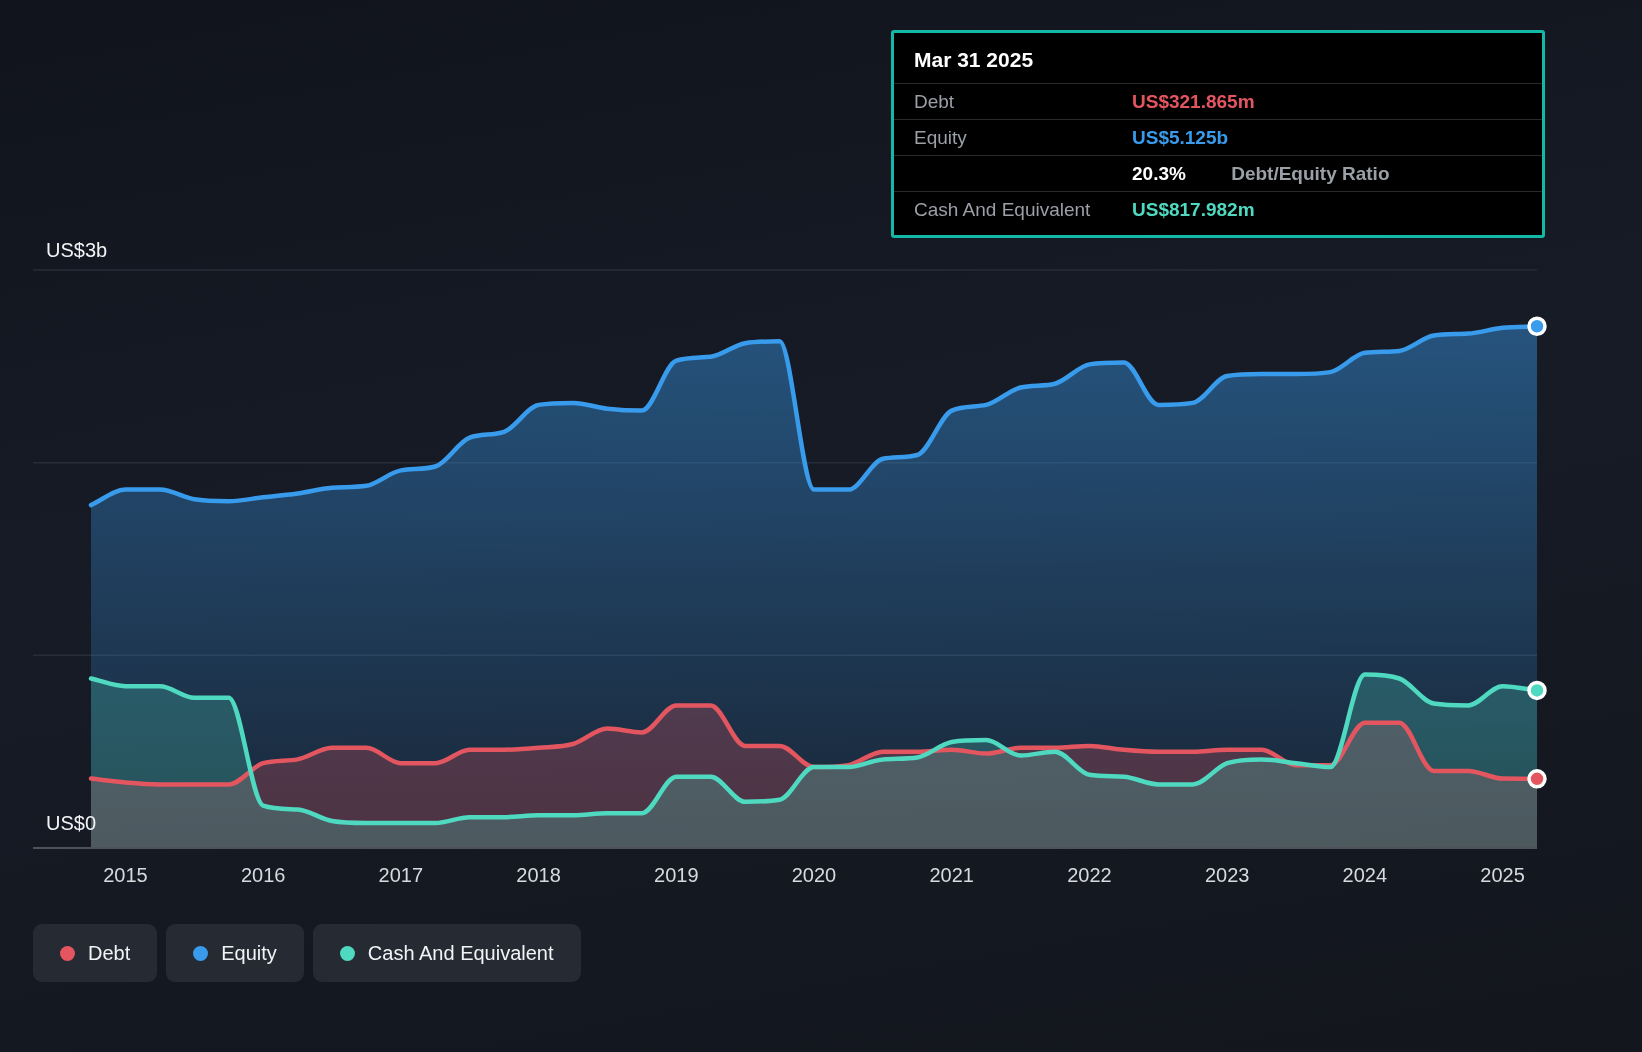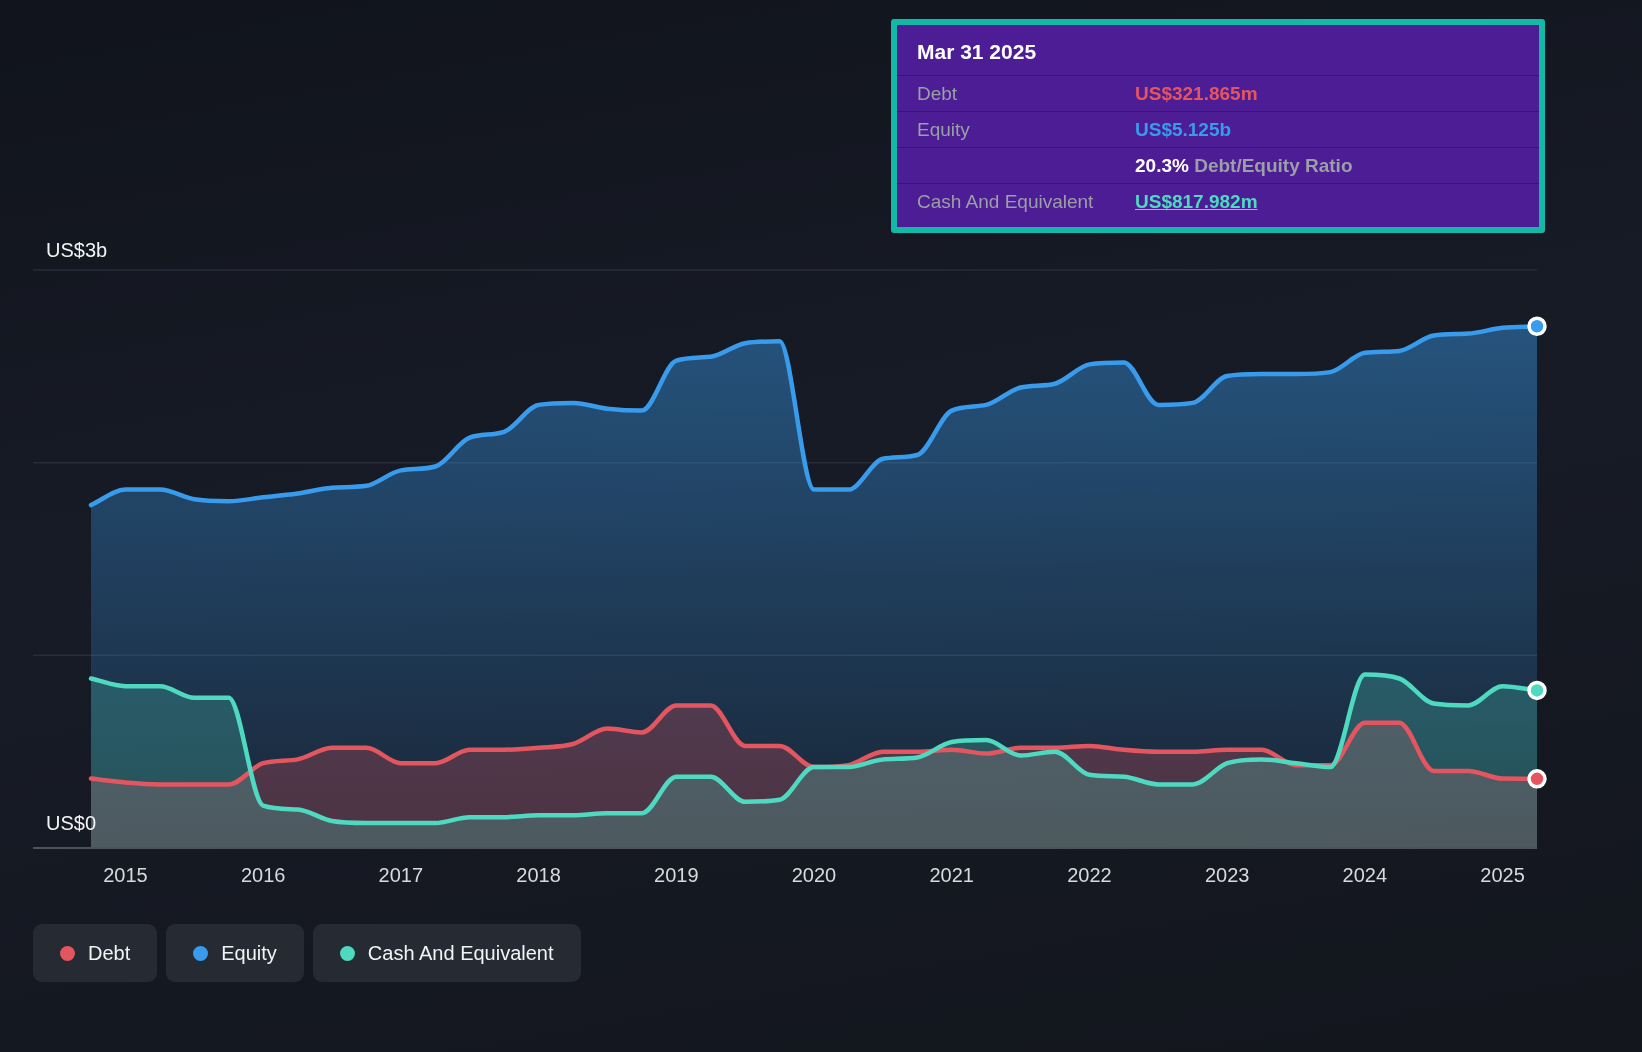--- a/index.html
+++ b/index.html
@@ -9,38 +9,38 @@
   }
   body {
     background: linear-gradient(170deg, #11141c 0%, #171b26 45%, #13161d 100%);
     font-family: "Liberation Sans", sans-serif;
   }
   .stage { position: relative; width: 1642px; height: 1052px; }
   #chart-svg { position: absolute; left: 0; top: 0; }
 
   
   .tooltip {
-    position: absolute; left: 891px; top: 19px; width: 654px;
+    position: absolute; left: 891px; top: 30px; width: 654px;
     box-sizing: border-box;
-    background: #4c1d95;
-    border: 6px solid #14b8a6;
+    background: #000000;
+    border: 3px solid #14b8a6;
     border-radius: 3px;
     padding-bottom: 8px;
   }
   .tt-title { font-size: 21px; font-weight: 700; color: #ffffff; padding: 15px 20px 11px; }
   .tt-row {
     display: flex; align-items: center;
     padding: 5px 20px;
     border-top: 1px solid #2a2a2a;
     font-size: 19px; line-height: 25px;
   }
   .tt-label { flex: 0 0 218px; color: #9b9fa6; font-weight: 400; }
   .tt-value { font-weight: 700; }
   .ratio-bold { color: #ffffff; font-weight: 700; }
-  .ratio-muted { color: #9b9fa6; font-weight: 700; }
+  .ratio-muted { color: #9b9fa6; font-weight: 700; margin-left: 40px; }
 
   
   .legend { position: absolute; left: 33px; top: 924px; display: flex; gap: 9px; }
   .pill {
     display: flex; align-items: center; gap: 13px;
     height: 58px; padding: 0 27px;
     background: #252a33; border-radius: 9px;
     font-size: 20px; color: #f2f3f5;
     cursor: pointer; user-select: none;
   }
@@ -103,21 +103,21 @@
     <div class="tt-row">
       <span class="tt-label"></span>
       <span class="tt-value">
         <span class="ratio-bold">20.3%</span>
         <span class="ratio-muted">Debt/Equity Ratio</span>
       </span>
     </div>
 
     <div class="tt-row">
       <span class="tt-label">Cash And Equivalent</span>
-      <span class="tt-value" style="color: rgb(78, 217, 192); text-decoration: underline;">US$817.982m</span>
+      <span class="tt-value" style="color: rgb(78, 217, 192);">US$817.982m</span>
     </div>
   </div>
 
   <div class="legend">
     <div class="pill">
       <span class="dot" style="background: rgb(227, 86, 96);"></span>
       <span>Debt</span>
     </div>
     <div class="pill">
       <span class="dot" style="background: rgb(56, 155, 236);"></span>

